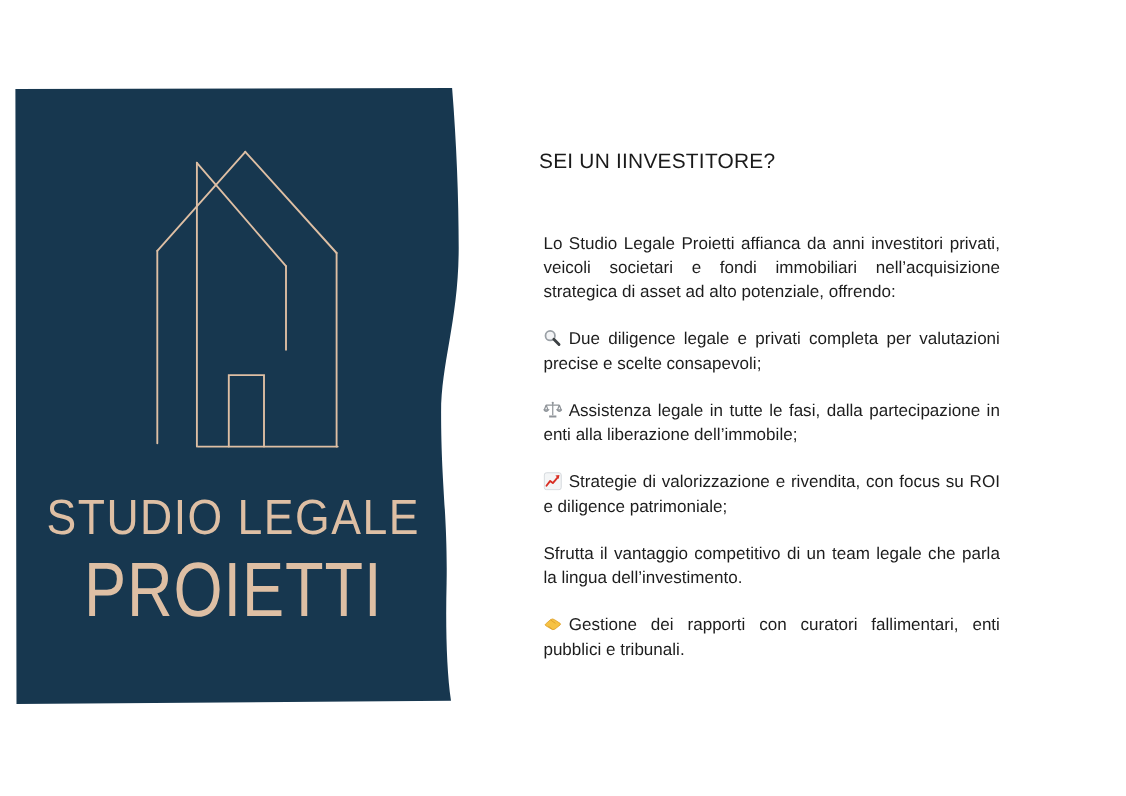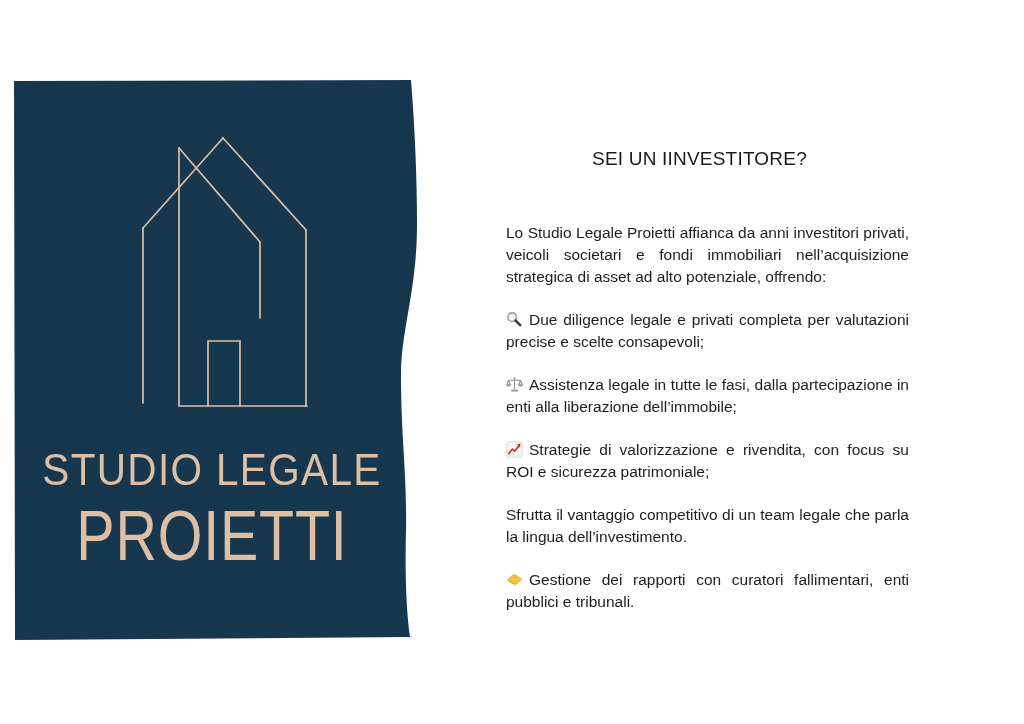--- a/index.html
+++ b/index.html
@@ -59,29 +59,29 @@
 
   
   .content {
     position: absolute;
     left: 490px;
     top: 137px;
     width: 419px;
     color: #1d1d1d;
   }
   .content-title {
-    margin: 11px 0 52px 0;
+    margin: 0 0 52px 0;
     font-size: 19px;
     font-weight: 400;
-    text-align: center;
+    text-align: left;
     letter-spacing: 0.2px;
     color: #1a1a1a;
   }
   .content p {
-    margin: 0 0 21px 16px;
+    margin: 0 0 21px 4px;
     font-size: 15.5px;
     line-height: 22px;
     text-align: justify;
   }
   .content p:last-child { margin-bottom: 0; }
   .bullet-icon {
     display: inline-block;
     width: 17px;
     height: 17px;
     margin-right: 6px;
@@ -156,21 +156,21 @@
       </span><span>Assistenza legale in tutte le fasi, dalla partecipazione in enti alla liberazione dell’immobile;</span>
     </p>
 
     <p>
       <span class="bullet-icon">
         <svg width="17" height="17" viewBox="0 0 17 17">
           <rect x="0.8" y="0.8" width="15.4" height="15.4" rx="2" fill="#f4f6f7" stroke="#d5d9dd" stroke-width="0.9"></rect>
           <polyline points="2.8,12.6 6.2,8.2 8.6,10.2 12.6,5.4" fill="none" stroke="#d93025" stroke-width="1.7" stroke-linecap="round" stroke-linejoin="round"></polyline>
           <path d="M10.9 3.3 L14.6 2.8 L13.9 6.4 Z" fill="#d93025"></path>
         </svg>
-      </span><span>Strategie di valorizzazione e rivendita, con focus su ROI e sicurezza patrimoniale;</span>
+      </span><span>Strategie di valorizzazione e rivendita, con focus su ROI e diligence patrimoniale;</span>
     </p>
 
     <p><span>Sfrutta il vantaggio competitivo di un team legale che parla la lingua dell’investimento.</span></p>
 
     <p>
       <span class="bullet-icon">
         <svg width="17" height="17" viewBox="0 0 17 17">
           <path d="M2 8.3 L6.5 4.3 Q8.5 3.1 10 4.3 L15.2 7.7 Q16 8.3 15.2 9.1
                    L10.5 12.9 Q8.5 14.1 7 12.7 L2 9.7 Q1.2 9 2 8.3 Z" fill="#f6c244" stroke="#dfa32e" stroke-width="0.8"></path>
           <path d="M6.5 4.6 L11 7.7 M8 12.9 L4.6 10.5" stroke="#dfa32e" stroke-width="0.9" fill="none"></path>

